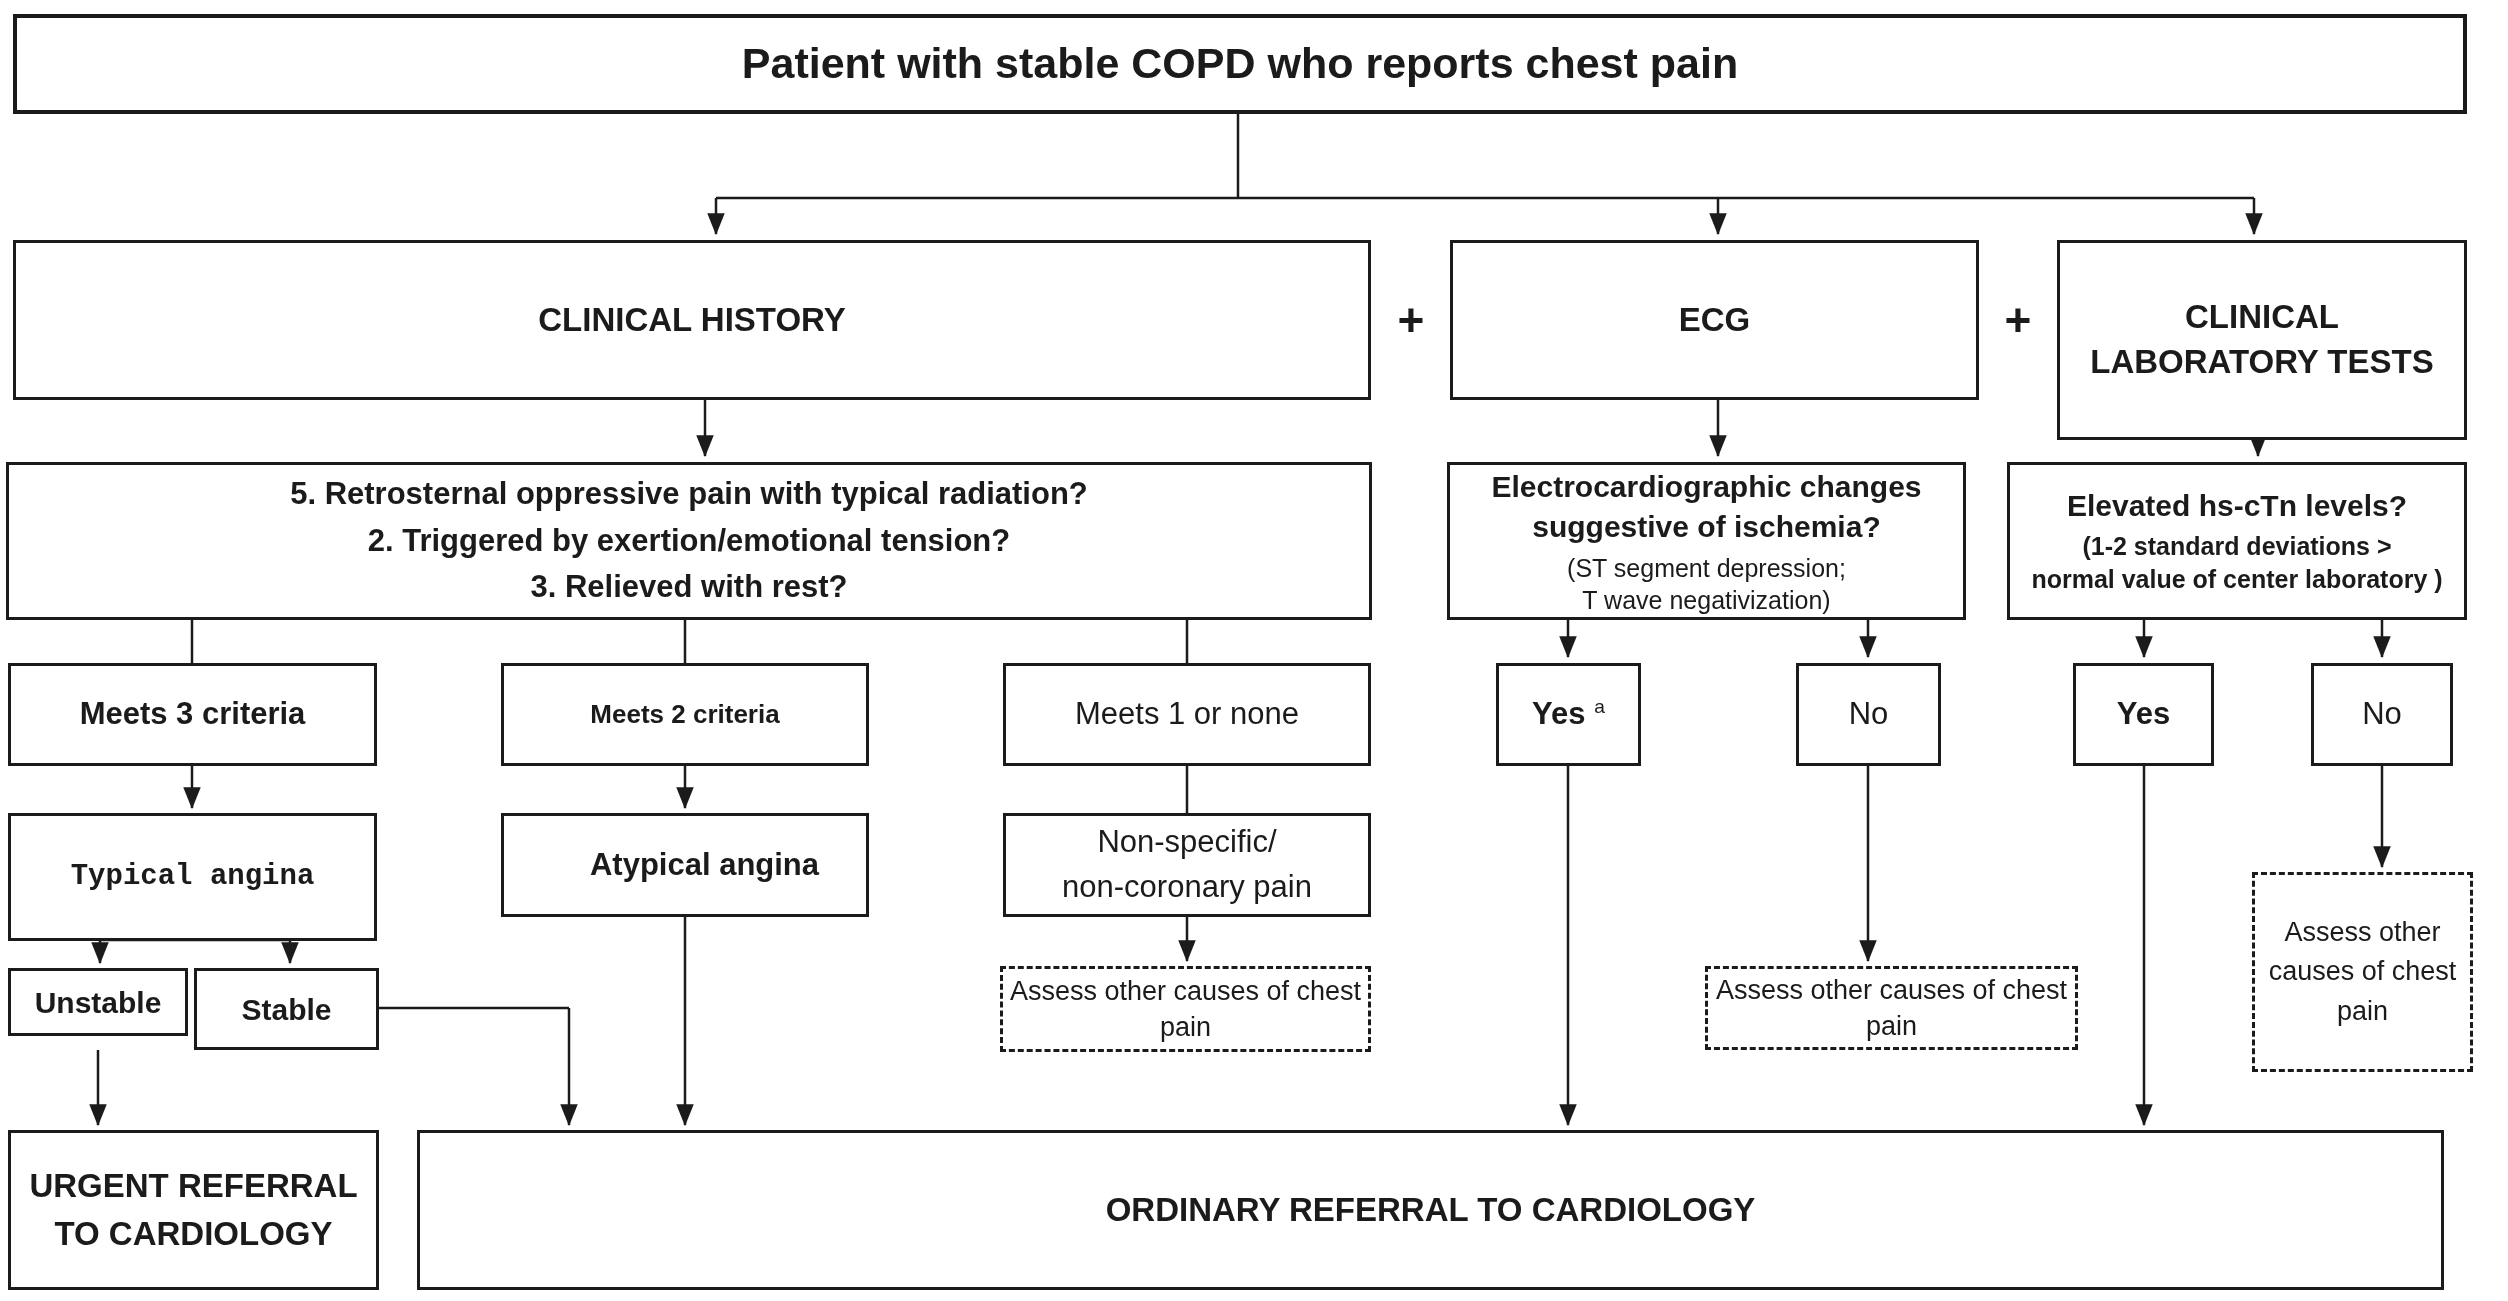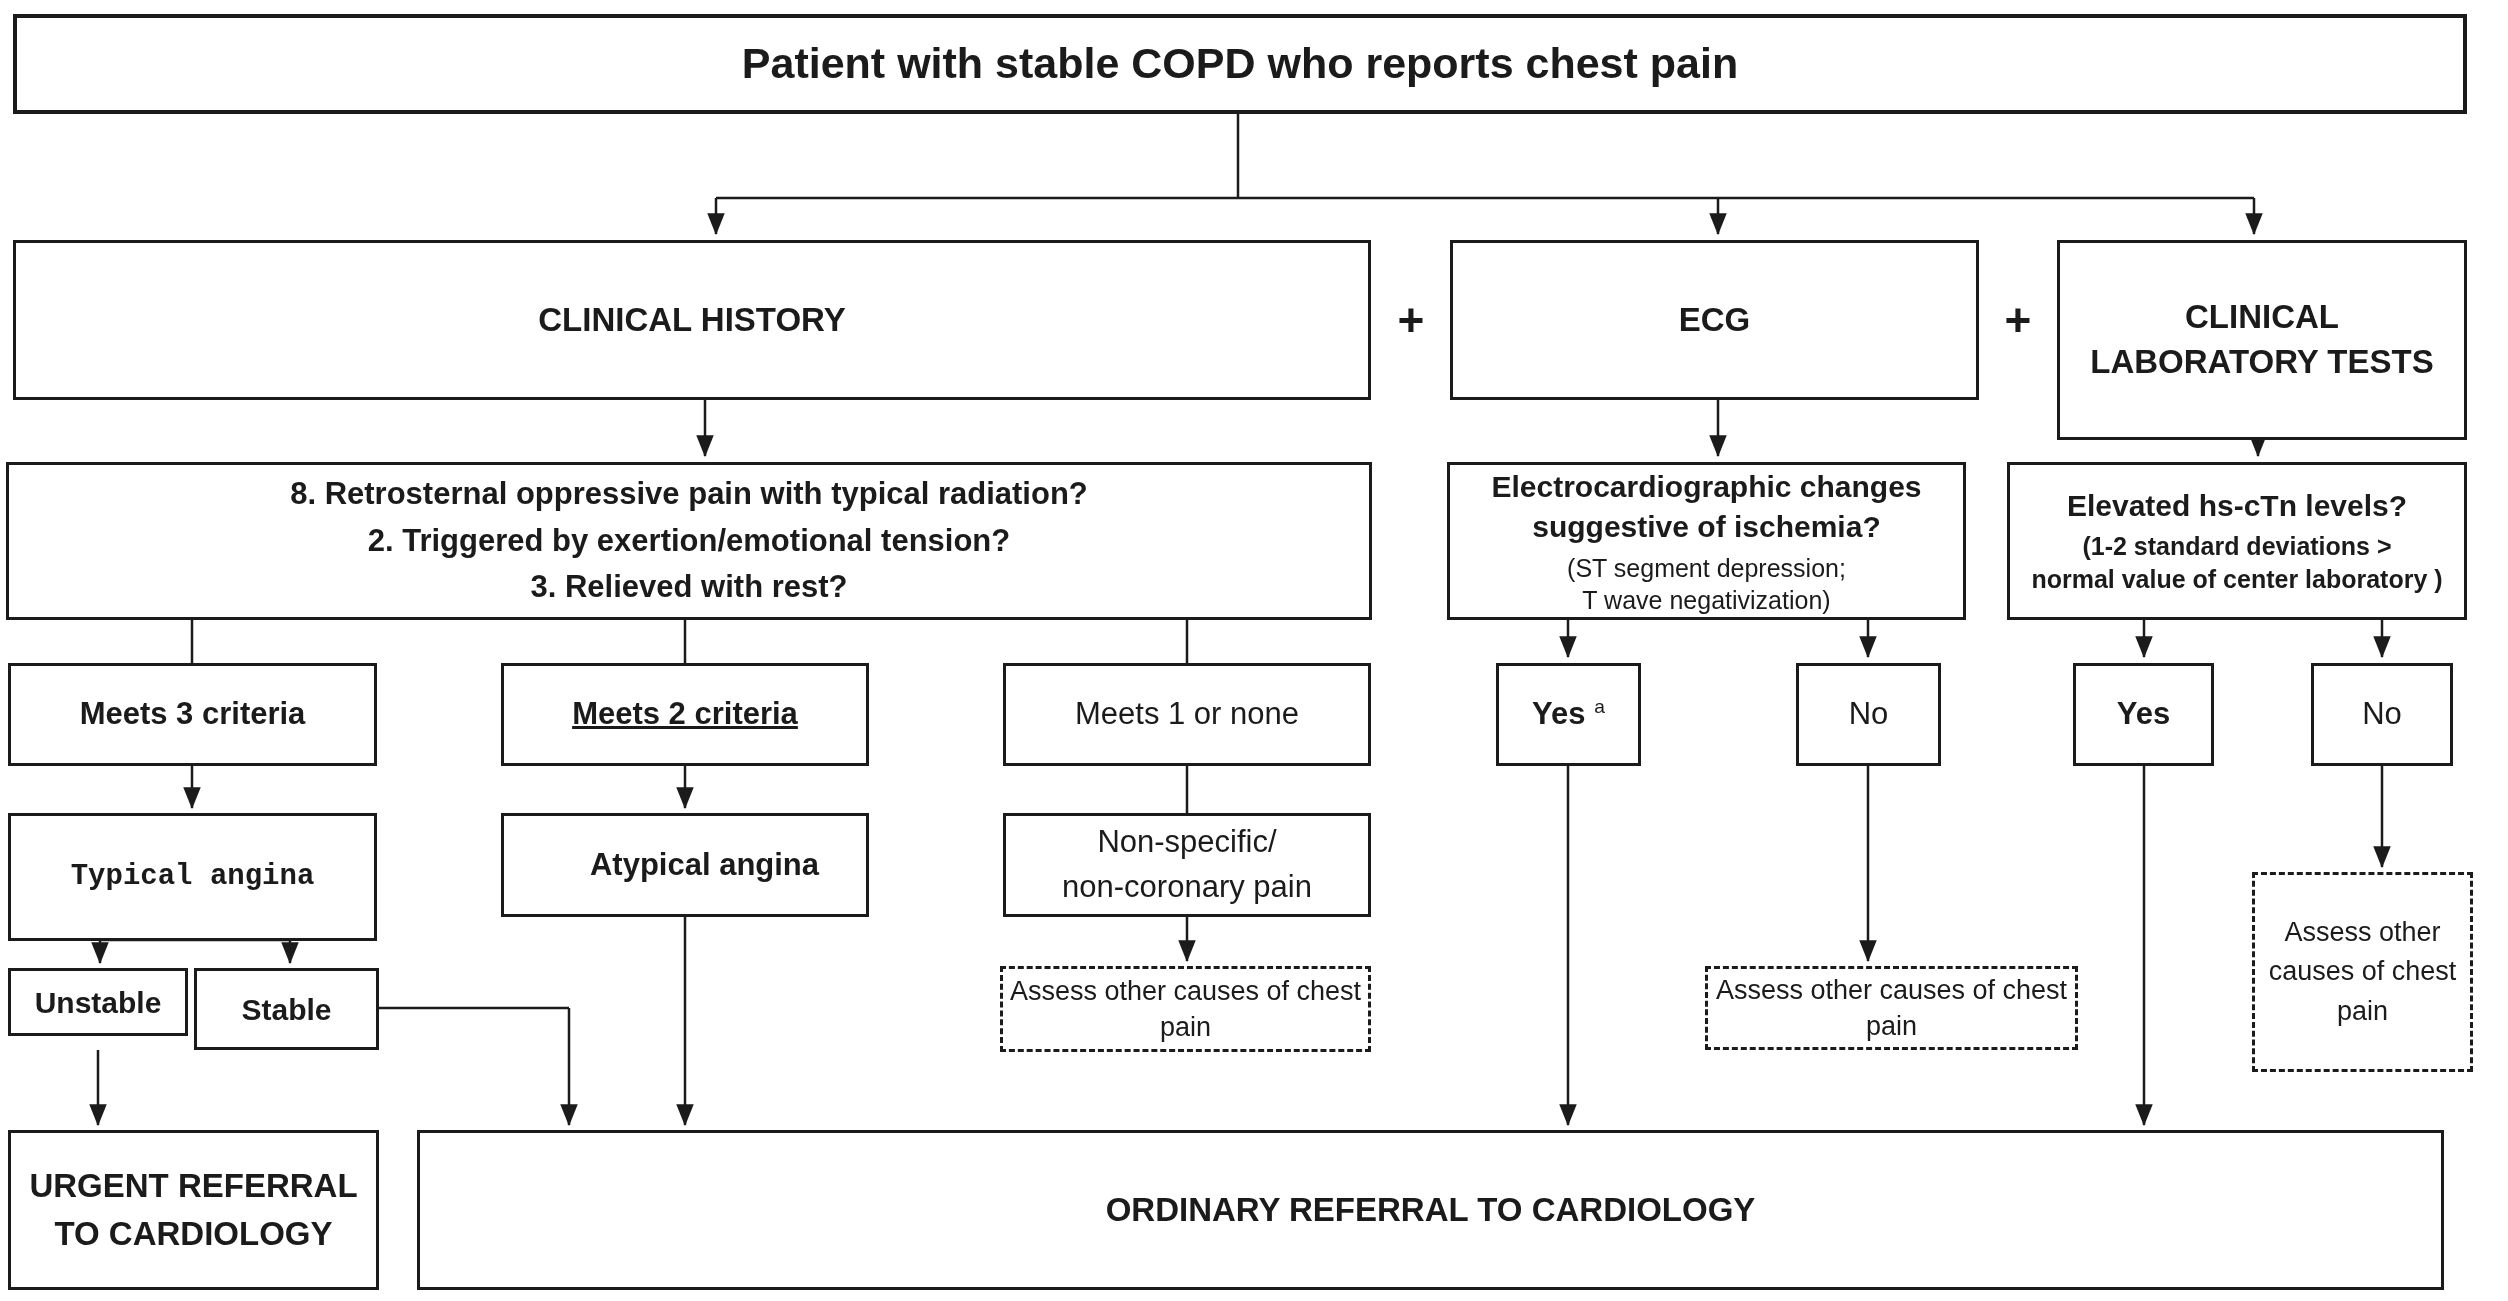--- a/index.html
+++ b/index.html
@@ -30,21 +30,21 @@
   #title          {left:13px;  top:14px;   width:2454px; height:100px; font-size:43px; border-width:4px;}
   #ch-header      {left:13px;  top:240px;  width:1358px; height:160px; font-size:33px;}
   #ecg-header     {left:1450px;top:240px;  width:529px;  height:160px; font-size:33px;}
   #lab-header     {left:2057px;top:240px;  width:410px;  height:200px; font-size:33px; line-height:1.35; padding:0 14px;}
   #plus-1         {left:1381px;top:290px;}
   #plus-2         {left:1988px;top:290px;}
   #ch-questions   {left:6px;   top:462px;  width:1366px; height:158px; font-size:31px; line-height:1.5;}
   #ecg-question   {left:1447px;top:462px;  width:519px;  height:158px;}
   #lab-question   {left:2007px;top:462px;  width:460px;  height:158px;}
   #meets-3        {left:8px;   top:663px;  width:369px;  height:103px; font-size:31px;}
-  #meets-2        {left:501px; top:663px;  width:368px;  height:103px; font-size:31px;text-decoration:underline;}
+  #meets-2        {left:501px; top:663px;  width:368px;  height:103px; font-size:26px;}
   #meets-1        {left:1003px;top:663px;  width:368px;  height:103px; font-size:31px;}
   #ecg-yes        {left:1496px;top:663px;  width:145px;  height:103px; font-size:31px;}
   #ecg-no         {left:1796px;top:663px;  width:145px;  height:103px; font-size:31px;}
   #lab-yes        {left:2073px;top:663px;  width:141px;  height:103px; font-size:31px;}
   #lab-no         {left:2311px;top:663px;  width:142px;  height:103px; font-size:31px;}
   #typical        {left:8px;   top:813px;  width:369px;  height:128px; font-size:29px;font-family:Liberation Mono, monospace;}
   #atypical       {left:501px; top:813px;  width:368px;  height:104px; font-size:31px;padding-left:39px;}
   #nonspecific    {left:1003px;top:813px;  width:368px;  height:104px; font-size:31px; line-height:1.45;}
   #unstable       {left:8px;   top:968px;  width:180px;  height:68px;  font-size:30px;}
   #stable         {left:194px; top:968px;  width:185px;  height:82px;  font-size:30px;}
@@ -121,21 +121,21 @@
 
   <div class="bx b" id="title">Patient with stable COPD who reports chest pain</div>
 
   <div class="bx b" id="ch-header">CLINICAL HISTORY</div>
   <div class="plus" id="plus-1">+</div>
   <div class="bx b" id="ecg-header">ECG</div>
   <div class="plus" id="plus-2">+</div>
   <div class="bx b" id="lab-header">CLINICAL LABORATORY TESTS</div>
 
   <div class="bx b" id="ch-questions">
-    <span class="line">8. Retrosternal oppressive pain with typical radiation?</span>
+    <span class="line">5. Retrosternal oppressive pain with typical radiation?</span>
     <span class="line">2. Triggered by exertion/emotional tension?</span>
     <span class="line">3. Relieved with rest?</span>
   </div>
 
   <div class="bx" id="ecg-question">
     <span class="q-main">Electrocardiographic changes suggestive of ischemia?</span>
     <span class="q-note">
       <span class="line">(ST segment depression;</span>
       <span class="line">T wave negativization)</span>
     </span>

